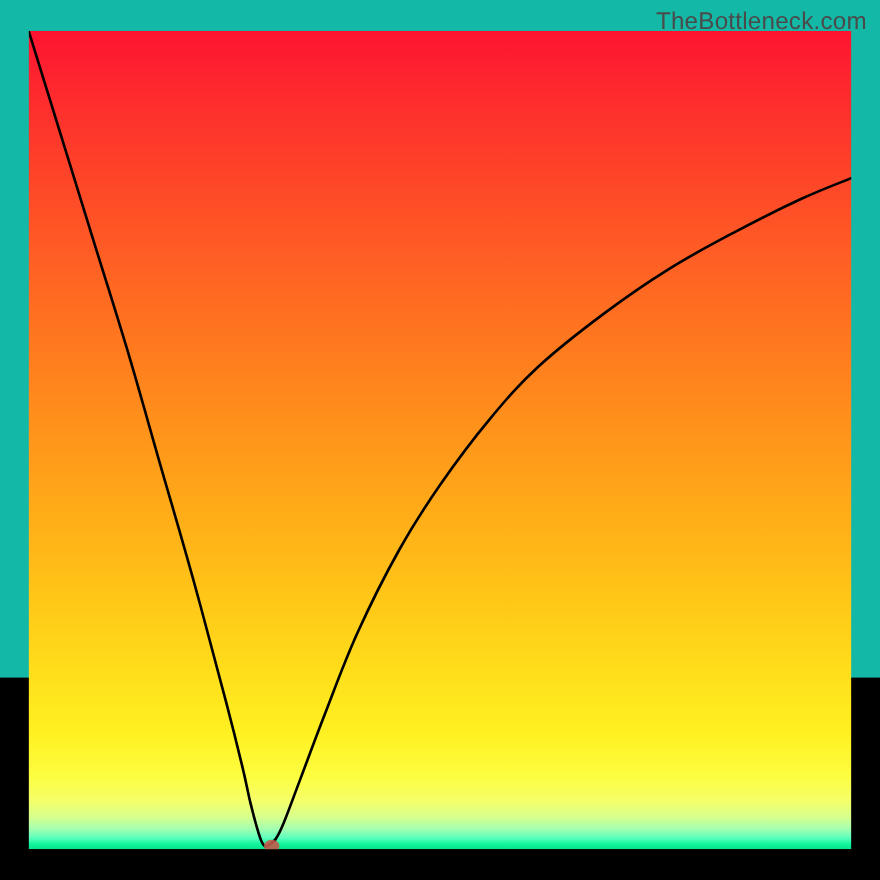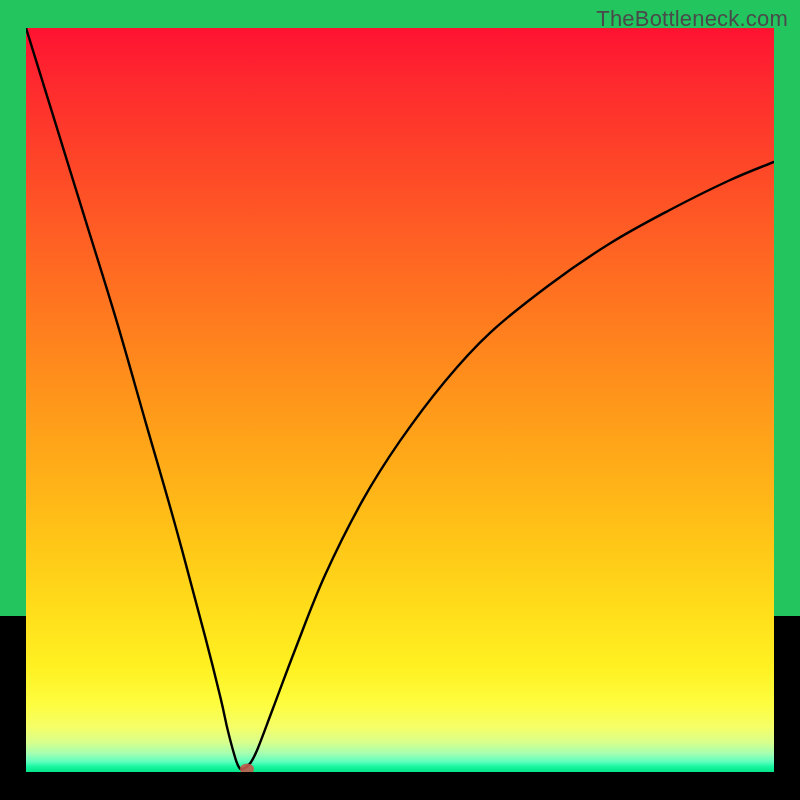--- a/index.html
+++ b/index.html
@@ -1,21 +1,21 @@
 <!DOCTYPE html>
 <html><head>
 <meta charset="utf-8">
 <style>
   * { margin: 0; padding: 0; box-sizing: border-box; }
   html, body { width: 800px; height: 800px; background: #000; overflow: hidden; }
   .frame {
     position: relative;
     width: 800px;
     height: 616px;
-    background: #22c55e;
+    background: #14b8a6;
   }
   .watermark {
     position: absolute;
     top: 6px;
     right: 12px;
     font-family: Arial, Helvetica, sans-serif;
     font-size: 22px;
     color: #4a4a4a;
     letter-spacing: 0.2px;
     z-index: 10;

